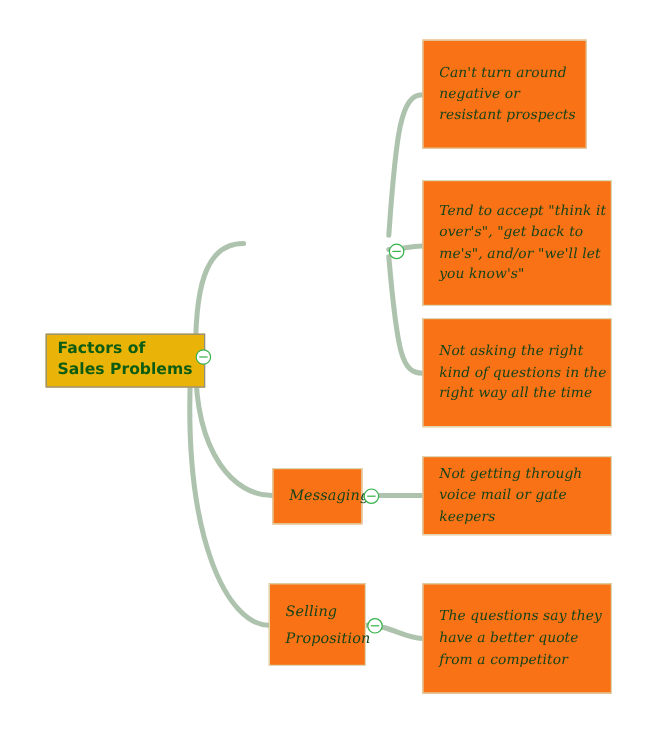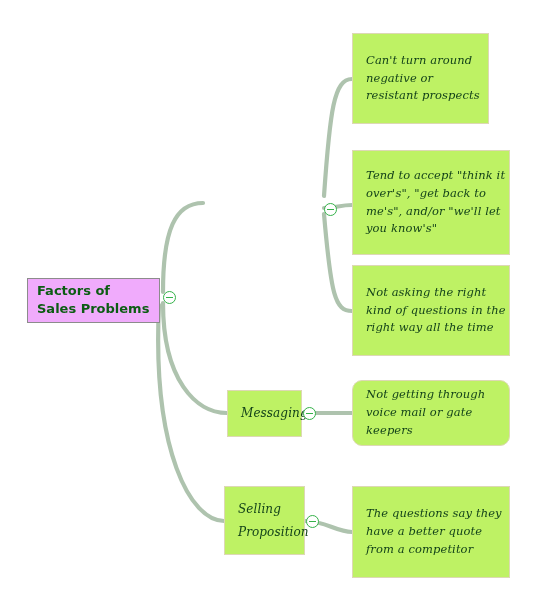--- a/index.html
+++ b/index.html
@@ -23,43 +23,44 @@
     height: 610px;
     pointer-events: none;
   }
   .node {
     position: absolute;
     box-sizing: border-box;
     display: flex;
     align-items: center;
   }
   .note {
-    background: #bef264;
+    background: #f97316;
     border: 1px solid #ddd8b4;
     color: #14431a;
     font-family: "DejaVu Serif", serif;
     font-style: italic;
     font-size: 11.5px;
     line-height: 1.55;
     padding: 6px 1px 6px 13px;
     letter-spacing: 0.1px;
   }
   .note-inner {
     display: block;
     width: 100%;
   }
   .root {
-    background: #f0abfc;
+    background: #eab308;
     border: 1px solid #8c8c8c;
     color: #0c5c13;
     font-family: "DejaVu Sans", sans-serif;
     font-weight: bold;
     font-size: 13px;
     line-height: 1.35;
     padding: 4px 8px 5px 9px;
+    margin-left: 11px;
   }
   .branch-label {
     font-size: 12px;
     line-height: 1.85;
   }
   .collapse {
     position: absolute;
     width: 13px;
     height: 13px;
     border: 1.4px solid #35b24a;
@@ -115,21 +116,21 @@
 
   <div class="node note" style="left:352px; top:265px; width:158px; height:91px;">
     <span class="note-inner">Not asking the right kind of questions in the right way all the time</span>
   </div>
 
   <div class="node note branch-label" style="left:227px; top:390px; width:75px; height:47px;">
     <span class="note-inner">Messaging</span>
   </div>
   <div class="collapse" style="left:303px; top:407px;"></div>
 
-  <div class="node note" style="left:352px; top:380px; width:158px; height:66px;border-radius:10px;">
+  <div class="node note" style="left:352px; top:380px; width:158px; height:66px;">
     <span class="note-inner">Not getting through voice mail or gate keepers</span>
   </div>
 
   <div class="node note branch-label" style="left:224px; top:486px; width:81px; height:69px;">
     <span class="note-inner">Selling Proposition</span>
   </div>
   <div class="collapse" style="left:306px; top:515px;"></div>
 
   <div class="node note" style="left:352px; top:486px; width:158px; height:92px;">
     <span class="note-inner">The questions say they have a better quote from a competitor</span>

